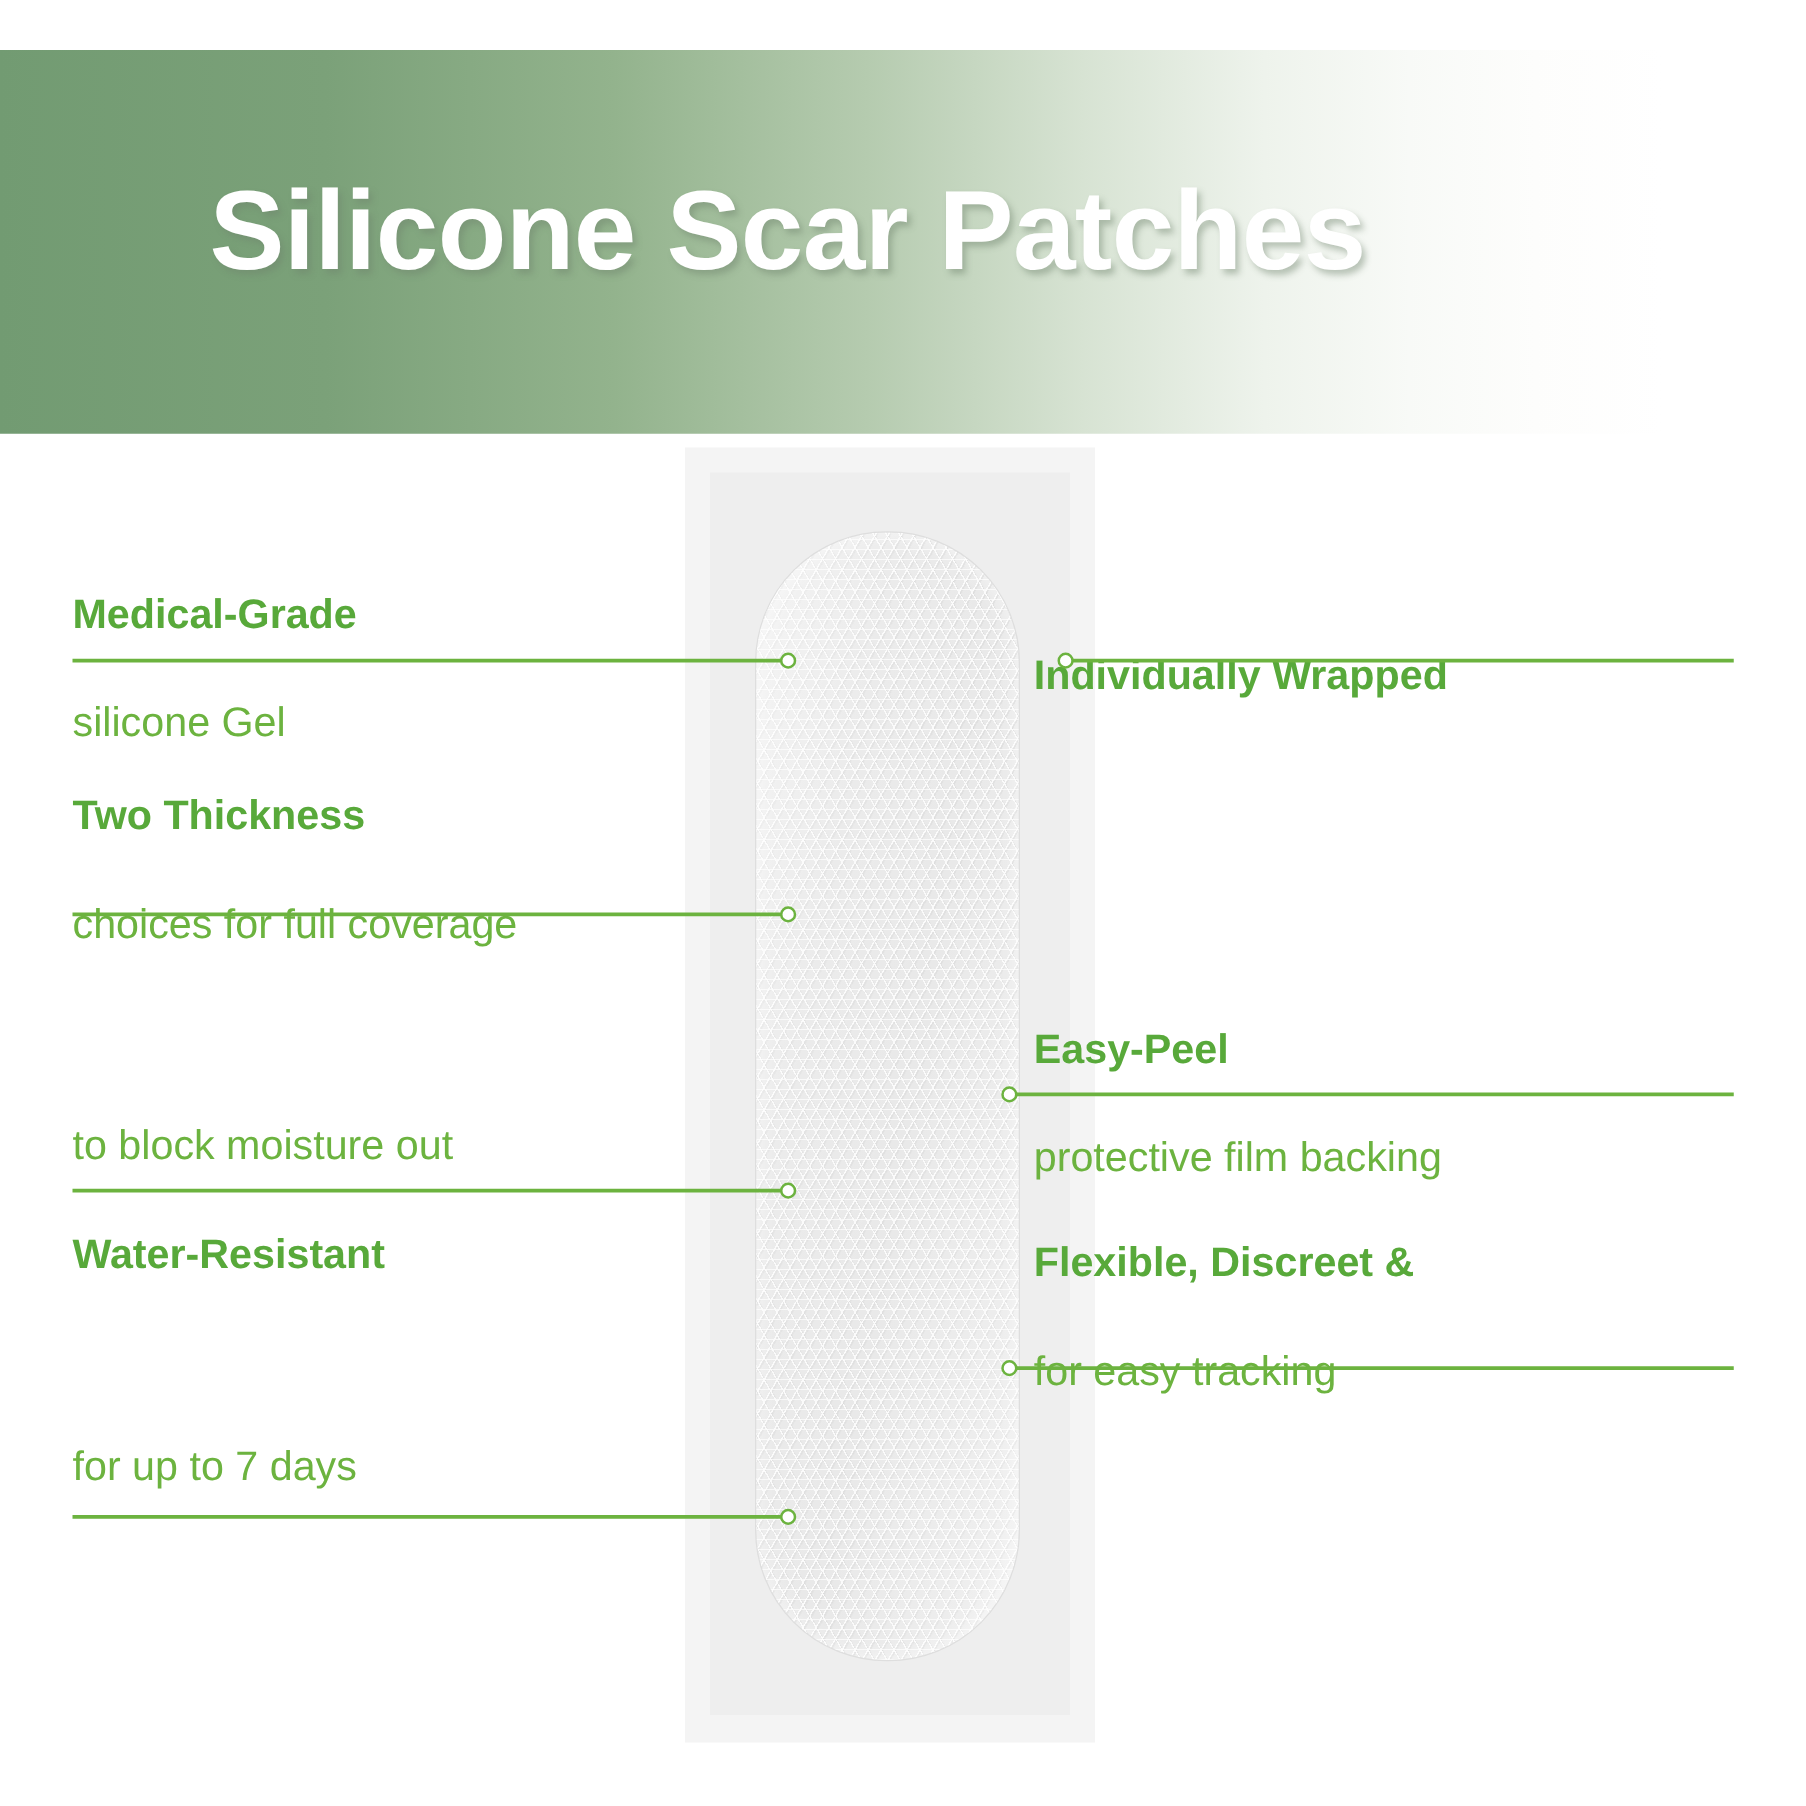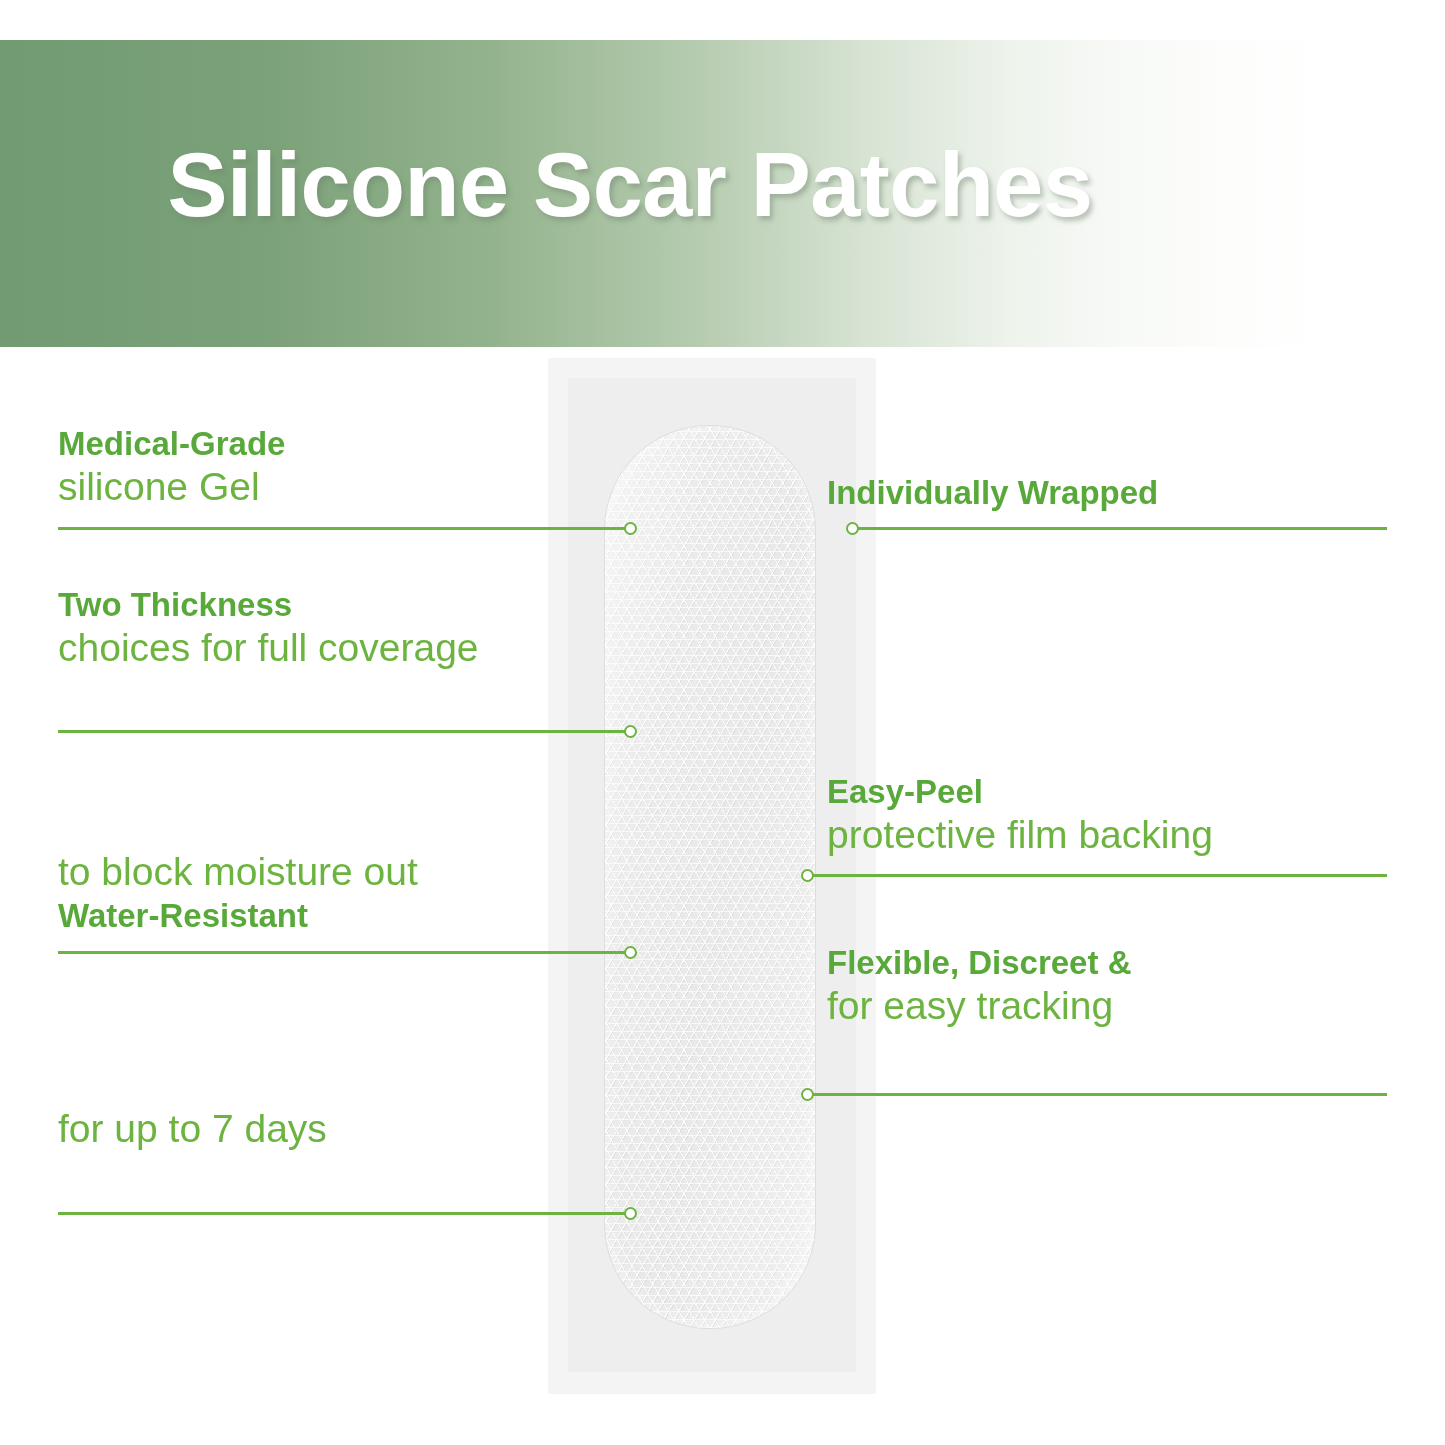--- a/index.html
+++ b/index.html
@@ -79,23 +79,23 @@
       rgba(255,255,255,0.45) 100%);
   }
 
   
   .leader{position:absolute;height:3px;background:#6cb33f;}
   .dot{
     position:absolute;width:13px;height:13px;border-radius:50%;
     background:#ffffff;border:2.5px solid #6cb33f;box-sizing:border-box;
   }
   .callout{position:absolute;}
-  .callout .ln{display:block;line-height:1.20;white-space:nowrap;}
+  .callout .ln{display:block;line-height:1.20;white-space:nowrap;margin-top:47px;}
   .callout .bold{font-weight:700;color:#58a93a;font-size:33px;}
-  .callout .reg{font-weight:400;color:#6cb33f;font-size:39px;}
+  .callout .reg{font-weight:400;color:#6cb33f;font-size:33px;}
   .left-side{text-align:left;}
   .right-side{text-align:left;}
 </style>
 </head>
 <body>
 
 <div id="stage">
 
   <div id="header">
     <div id="title">Silicone Scar Patches</div>

